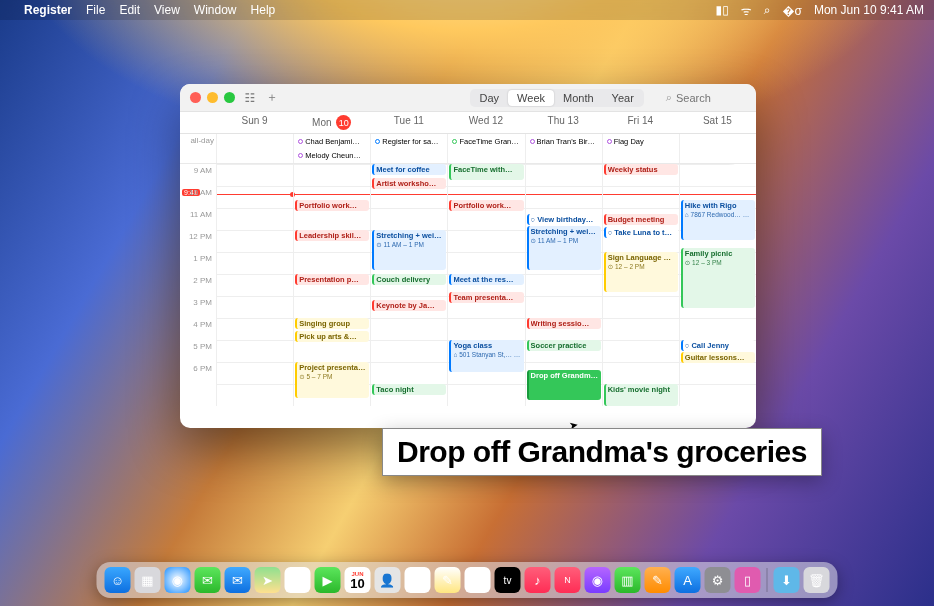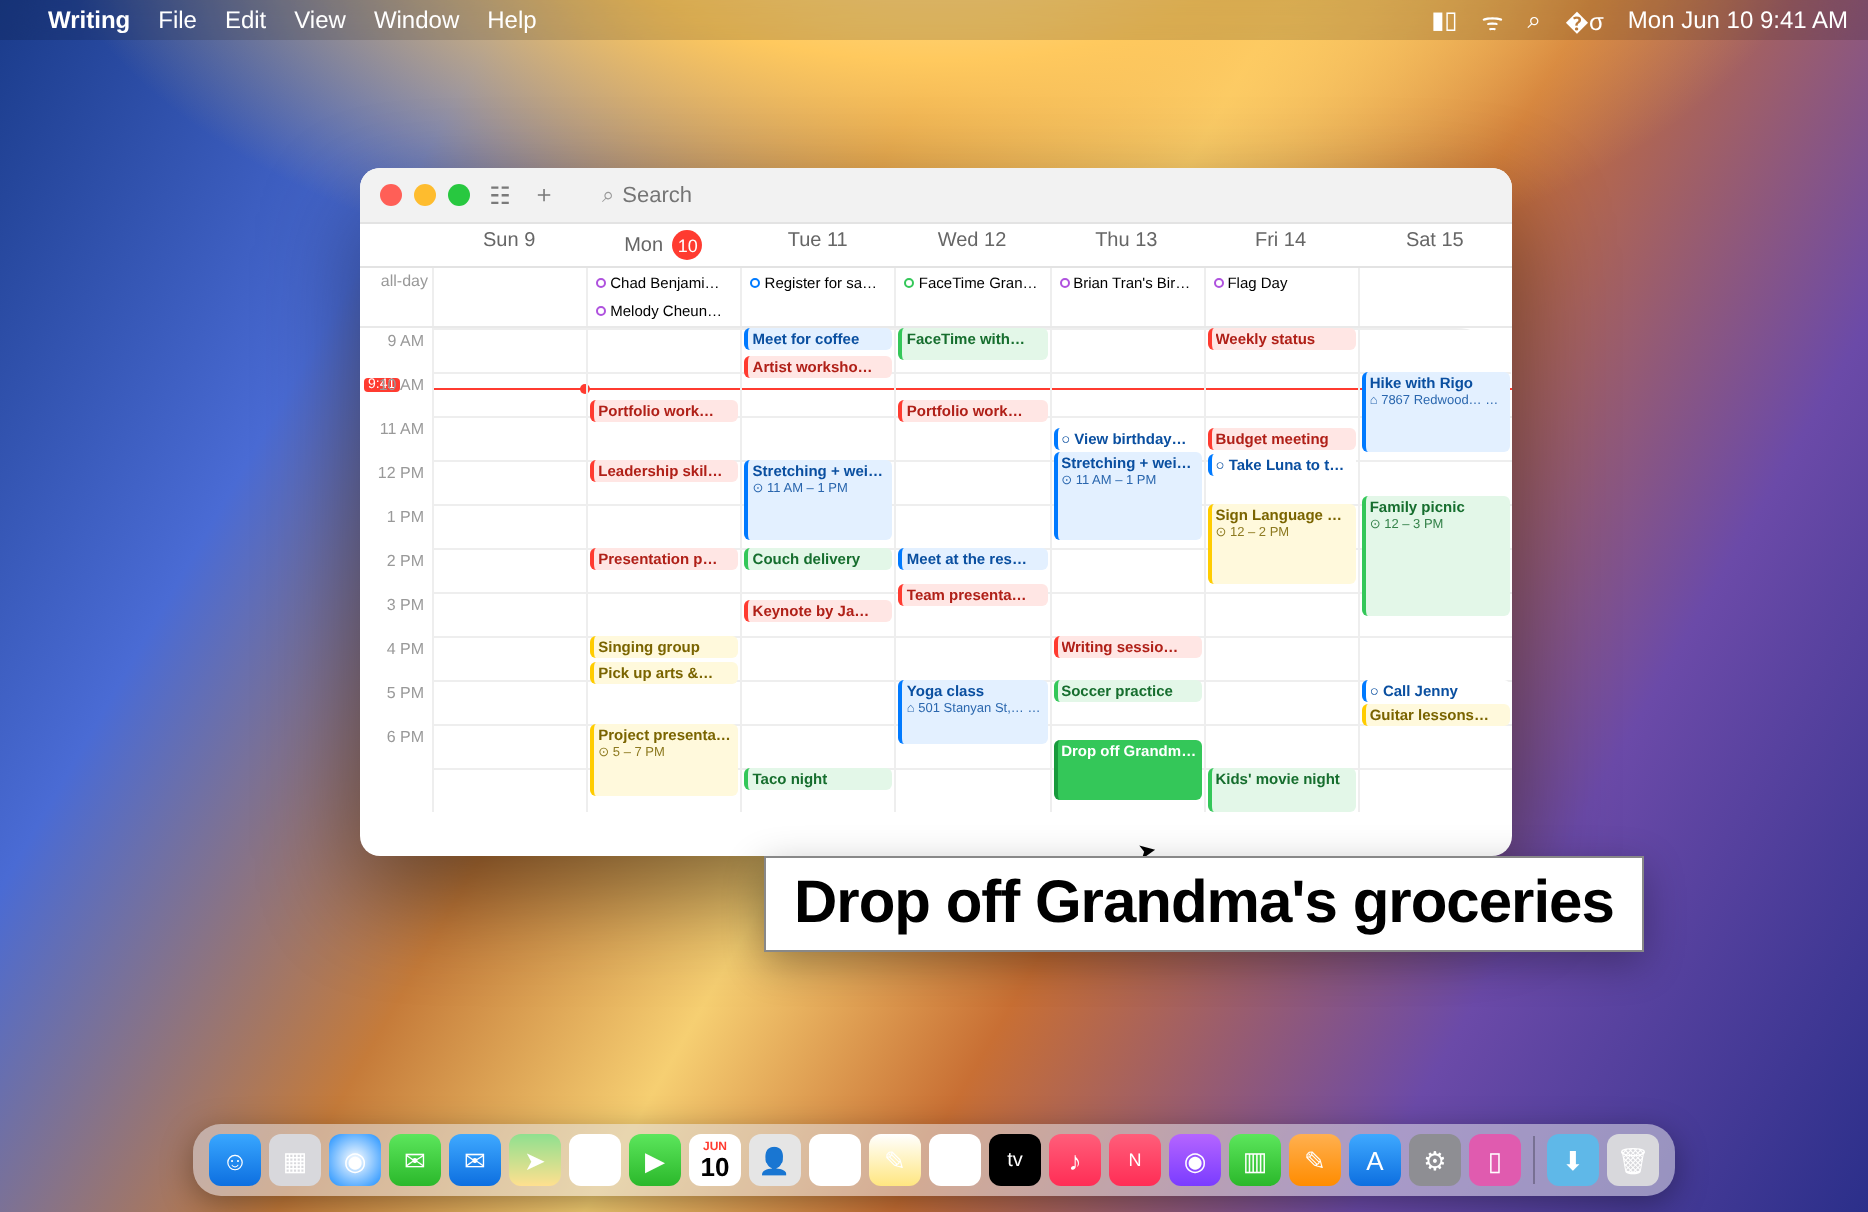--- a/index.html
+++ b/index.html
@@ -99,21 +99,21 @@
   .c-green-f{background:#34c759;color:#fff;border-left-color:#189a3c}
   .c-blue-b{border-left-color:#007aff;background:#e3f0ff;color:#0a4fa0}
 </style>
 </head>
 <body>
 
 <div class="wallpaper"></div>
 
 <div class="menubar">
   <span class="apple"></span>
-  <b>Writing</b>
+  <b>Register</b>
   <span>File</span>
   <span>Edit</span>
   <span>View</span>
   <span>Window</span>
   <span>Help</span>
   <div class="right">
     <span>▮▯</span>
     <span>ᯤ</span>
     <span>⌕</span>
     <span>�σ</span>
@@ -123,20 +123,26 @@
 
 <div class="window">
   <div class="titlebar">
     <div class="traffic">
       <div class="tl red"></div>
       <div class="tl yellow"></div>
       <div class="tl green"></div>
     </div>
     <span class="tb-icon">☷</span>
     <span class="tb-icon">＋</span>
+    <div class="view-seg">
+      <span>Day</span>
+      <span class="active">Week</span>
+      <span>Month</span>
+      <span>Year</span>
+    </div>
     <div class="search">
       <span>⌕</span>
       <input placeholder="Search" style="">
     </div>
   </div>
 
 
   <div class="dayhdr">
     <div></div>
     <div>Sun 9</div>
@@ -375,21 +381,21 @@
           <div class="hourrow"></div>
           <div class="hourrow"></div>
           <div class="hourrow"></div>
           <div class="hourrow"></div>
           <div class="hourrow"></div>
           <div class="hourrow"></div>
           <div class="hourrow"></div>
           <div class="hourrow"></div>
           <div class="hourrow"></div>
           <div class="hourrow"></div>
-          <div class="ev c-blue-b" style="top: 22px; height: 40px;">
+          <div class="ev c-blue-b" style="top: 36px; height: 40px;">
             <span class="t">Hike with Rigo</span>
             <span class="s">⌂ 7867 Redwood…  ⊙ 10 AM – 12 PM</span>
           </div>
           <div class="ev c-green-b" style="top: 84px; height: 60px;">
             <span class="t">Family picnic</span>
             <span class="s">⊙ 12 – 3 PM</span>
           </div>
           <div class="ev c-blue-b thin" style="top: 176px; height: 11px; background: rgb(255, 255, 255);">
             <span class="t">○ Call Jenny</span>
           </div>

